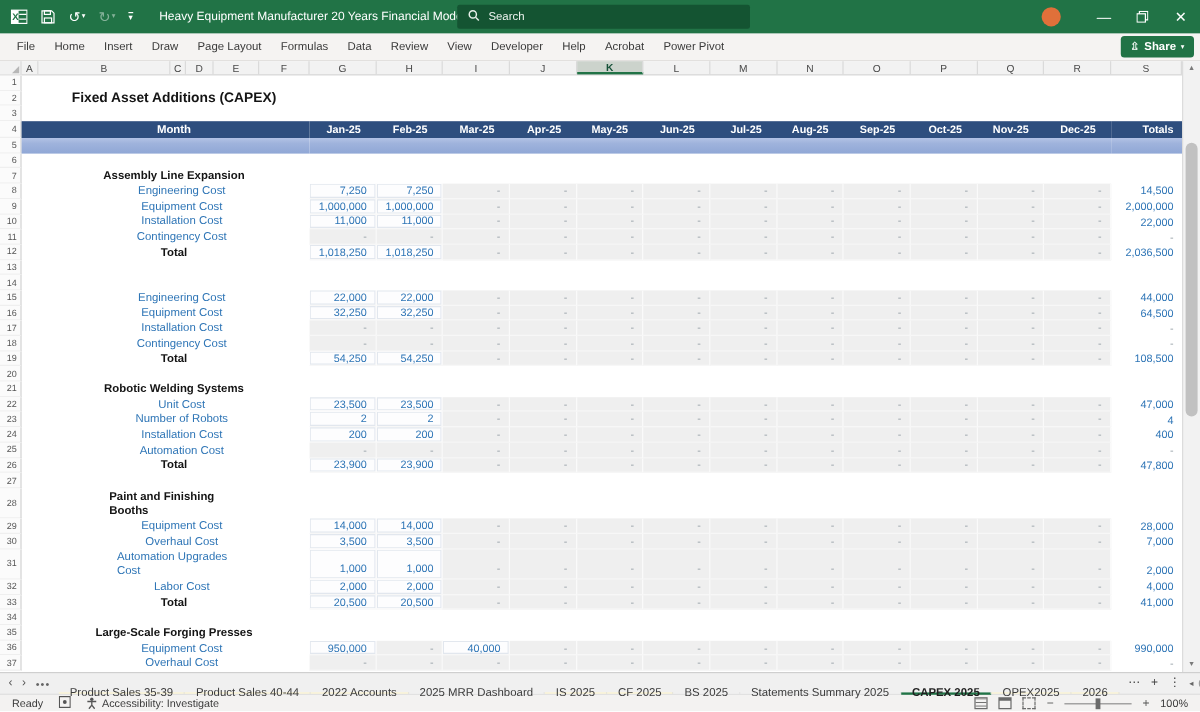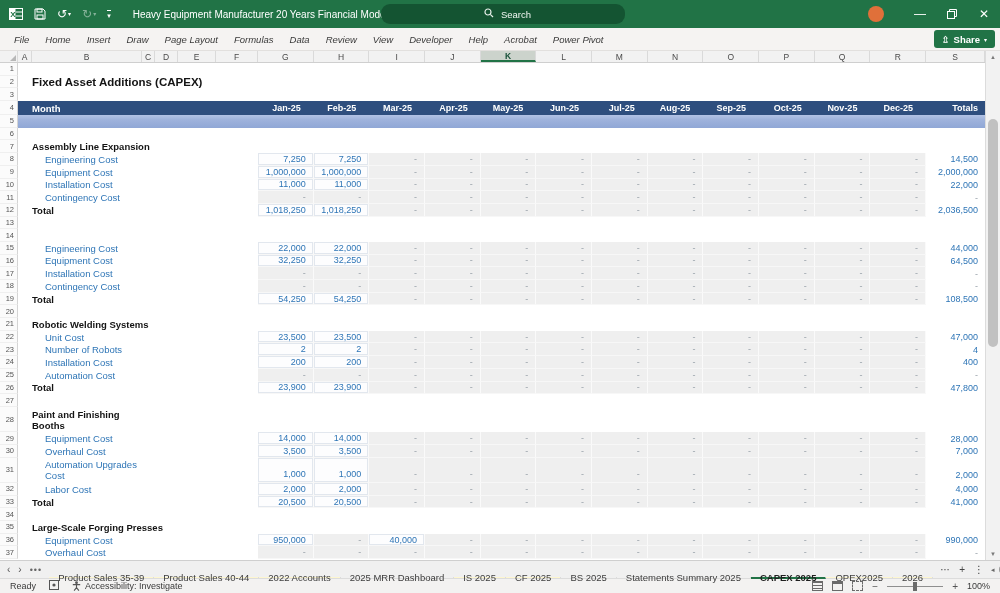--- a/index.html
+++ b/index.html
@@ -7,49 +7,49 @@
   body{font-family:"Liberation Sans","DejaVu Sans",sans-serif;background:#fff;position:relative;}
   #app{width:1000px;height:593px;position:relative;overflow:hidden;background:#fff;}
 
   
   .titlebar{height:28px;background:#217346;position:relative;display:flex;align-items:center;color:#fff;}
   .qat{display:flex;align-items:center;gap:11px;padding-left:9px;}
   .qat .qi{display:flex;align-items:center;font-size:12px;line-height:1;color:#fff;}
   .qi.dim{opacity:.45;}
   .qi .dd{font-size:6px;margin-left:1px;}
   .title-text{font-size:10px;margin-left:22px;white-space:nowrap;color:#fff;}
-  .search-pill{position:absolute;left:381px;top:4px;width:244px;height:20px;background:#145432;border-radius:9px;display:flex;align-items:center;gap:7px;padding-left:9px;font-size:9.5px;color:#f0f6f2;justify-content:center;}
+  .search-pill{position:absolute;left:381px;top:4px;width:244px;height:20px;background:#145432;border-radius:2px;display:flex;align-items:center;gap:7px;padding-left:9px;font-size:9.5px;color:#f0f6f2;}
   .avatar{position:absolute;right:116px;top:6px;width:16px;height:16px;border-radius:50%;background:#e0703a;}
   .win-cluster{position:absolute;right:0;top:0;height:28px;display:flex;}
   .win-btn{width:32px;height:28px;display:flex;align-items:center;justify-content:center;font-size:12px;color:#fff;}
 
   
   .ribbon{height:23px;background:#f5f3f2;border-bottom:1px solid #e2e0de;display:flex;align-items:center;padding-left:6px;position:relative;}
-  .rtab{font-size:9.5px;color:#3a3a3a;padding:0 8px;height:100%;display:flex;align-items:center;white-space:nowrap;font-style:italic;}
+  .rtab{font-size:9.5px;color:#3a3a3a;padding:0 8px;height:100%;display:flex;align-items:center;white-space:nowrap;}
   .share-btn{position:absolute;right:5px;top:2px;height:18px;background:#217346;color:#fff;border-radius:3px;display:flex;align-items:center;gap:4px;padding:0 8px;font-size:9.5px;font-weight:bold;}
   .share-btn .dd{font-size:6px;font-weight:normal;}
 
   
   .sheet{position:relative;width:1000px;}
   .colheader{height:12px;width:985px;display:flex;background:#f2f2f2;border-bottom:1px solid #cfcfcf;font-size:8.5px;color:#4a4a4a;}
   .ch-cell{display:flex;align-items:center;justify-content:center;border-right:1px solid #dadada;height:100%;}
   .ch-corner{width:18px;position:relative;border-right:1px solid #dadada;background:#f2f2f2;}
   .ch-corner:after{content:"";position:absolute;right:1px;bottom:1px;border-left:6px solid transparent;border-bottom:6px solid #b7b7b7;}
   .ch-months{flex:1;display:flex;}
   .ch-cell.m{flex:1;}
   .ch-cell.tot{width:59px;}
   .ch-sel{background:#ccd3cc;border-bottom:2px solid #217346;color:#175139;font-weight:bold;}
 
   
   .grid{width:985px;height:497px;overflow:hidden;font-size:9px;background:#fff;}
   .grow{display:flex;height:12.7px;}
   .grow.lines2{height:25.4px;}
   .grow.r-monthheader{height:14px;}
   .gut{width:18px;background:#fbfbfb;border-right:1px solid #d4d4d4;border-bottom:1px solid #efefef;font-size:7.5px;color:#555;display:flex;align-items:center;justify-content:flex-end;padding-right:3px;flex:none;}
-  .lbl{width:240px;display:flex;align-items:center;font-size:9.5px;overflow:visible;position:relative;z-index:2;flex:none;}
+  .lbl{width:240px;display:flex;align-items:center;font-size:9.5px;overflow:visible;position:relative;z-index:2;flex:none;justify-content:center;}
   .lbl span{white-space:nowrap;line-height:11px;}
   .lbl span.wrap{white-space:normal;max-width:108px;}
   .months{flex:1;display:flex;min-width:0;}
   .mcell{flex:1;display:flex;align-items:center;justify-content:flex-end;padding-right:7px;min-width:0;}
   .tcell{width:59px;display:flex;align-items:center;justify-content:flex-end;padding-right:7px;color:#2e75b6;flex:none;}
   .r-monthheader .lbl,.r-monthheader .months,.r-monthheader .tcell{background:#2e4e7e;color:#fff;}
   .r-monthheader .lbl{font-weight:bold;padding-left:14px;}
   .r-monthheader .mcell{font-weight:bold;font-size:9px;padding-right:13px;color:#fff;}
   .r-monthheader .tcell{font-weight:bold;font-size:9px;color:#fff;}
   .r-bluerow .lbl,.r-bluerow .months,.r-bluerow .tcell{background:linear-gradient(180deg,#b2c2e5 0%,#9fb3dc 35%,#90a7d6 100%);}

